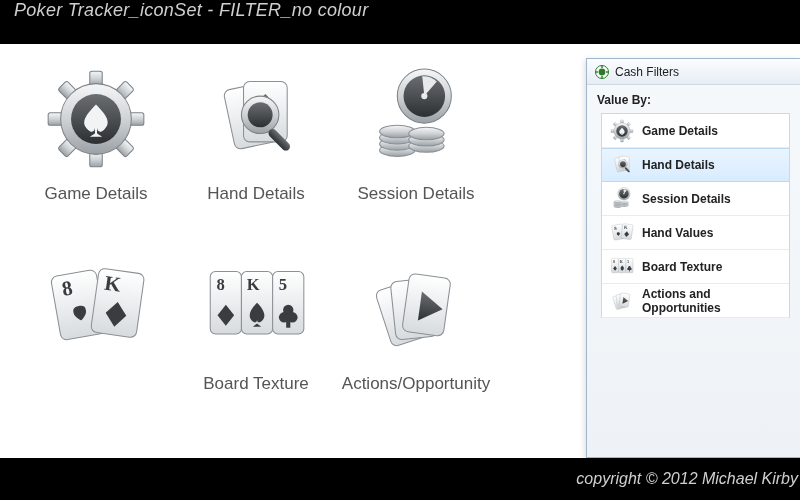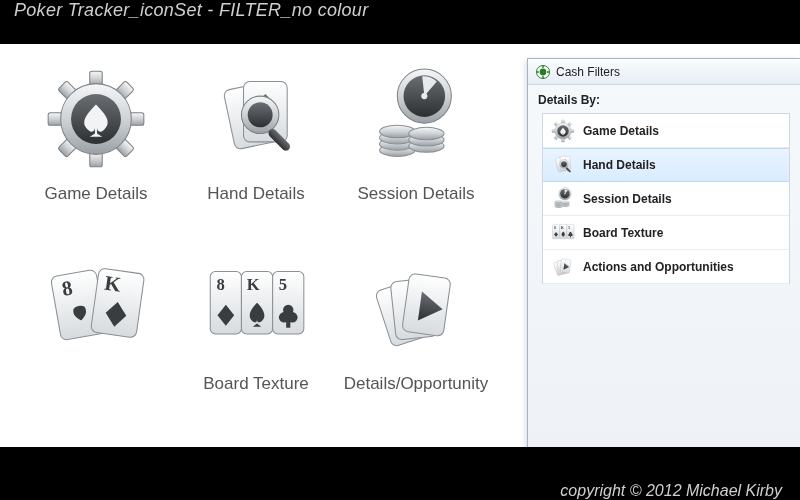--- a/index.html
+++ b/index.html
@@ -16,28 +16,28 @@
     color: #cfcfcf;
     font-size: 18px;
     font-weight: 300;
     padding-left: 14px;
     display: flex; align-items: flex-start;
     font-style: italic;
     letter-spacing: .3px;
   }
   .bottombar {
     position: absolute; bottom: 0; left: 0; right: 0;
-    height: 53px;
+    height: 42px;
     background: #000;
     color: #cfcfcf;
     font-size: 16px;
     font-weight: 300;
     font-style: italic;
-    display: flex; align-items: flex-end; justify-content: flex-end;
-    padding-right: 18px;
+    display: flex; align-items: center; justify-content: flex-end;
+    padding-right: 2px;
   }
   .stage {
     position: absolute; top: 44px; bottom: 42px; left: 0; right: 0;
     background: #fff;
   }
 
   
   .icon-grid {
     position: absolute;
     left: 16px; top: 20px;
@@ -56,21 +56,21 @@
     margin-top: 10px;
     font-size: 17px;
     color: #555;
     font-weight: 400;
   }
 
   
   .panel {
     position: absolute;
     right: 0; top: 14px;
-    width: 273px; height: 400px;
+    width: 214px; height: 400px;
     background: linear-gradient(#f6f9fc,#eef2f6);
     border: 1px solid #9fb6cc;
     border-right: none;
     box-shadow: -1px 2px 6px rgba(0,0,0,.15);
   }
   .panel-title {
     height: 26px;
     display: flex; align-items: center;
     padding: 0 8px;
     font-size: 12px;
@@ -302,35 +302,35 @@
       </div>
       <div class="lbl">Board Texture</div>
     </div>
 
     <div class="cell">
       <div class="big">
         <svg viewBox="0 0 100 100" width="104" height="104">
             <use href="#ic-actions"></use>
           </svg>
       </div>
-      <div class="lbl">Details/Opportunity</div>
+      <div class="lbl">Actions/Opportunity</div>
     </div>
 
   </div>
 
   <div class="panel">
     <div class="panel-title">
       <span class="poker-chip">
         <svg viewBox="0 0 14 14" width="14" height="14">
             <use href="#ic-chip"></use>
           </svg>
       </span>
       <span>Cash Filters</span>
     </div>
-    <div class="filter-by">Details By:</div>
+    <div class="filter-by">Value By:</div>
 
     <div class="list">
 
       <div class="row">
         <span class="mini">
             <svg viewBox="0 0 100 100" width="24" height="24">
               <use href="#ic-game"></use>
             </svg>
           </span>
         <span>Game Details</span>
@@ -347,20 +347,28 @@
 
       <div class="row">
         <span class="mini">
             <svg viewBox="0 0 100 100" width="24" height="24">
               <use href="#ic-session"></use>
             </svg>
           </span>
         <span>Session Details</span>
       </div>
 
+      <div class="row">
+        <span class="mini">
+            <svg viewBox="0 0 100 100" width="24" height="24">
+              <use href="#ic-value"></use>
+            </svg>
+          </span>
+        <span>Hand Values</span>
+      </div>
 
       <div class="row">
         <span class="mini">
             <svg viewBox="0 0 100 100" width="24" height="24">
               <use href="#ic-board"></use>
             </svg>
           </span>
         <span>Board Texture</span>
       </div>
 

